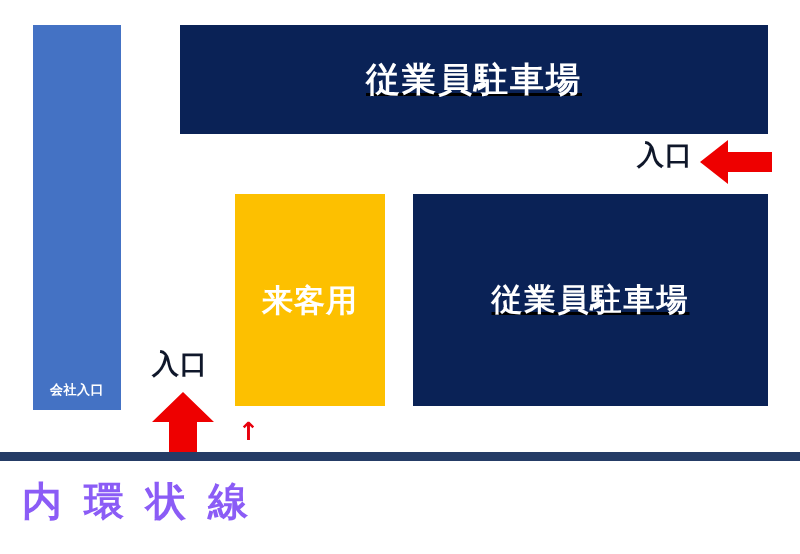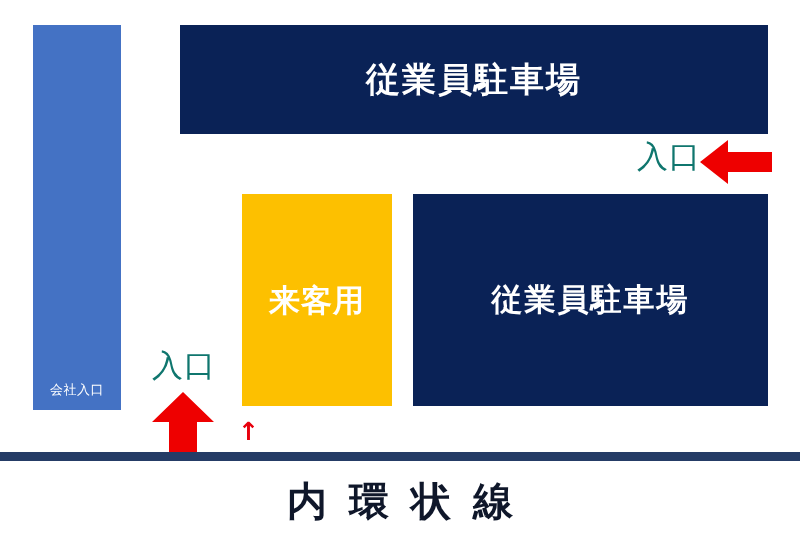--- a/index.html
+++ b/index.html
@@ -28,32 +28,33 @@
     background: #4472c4;
   }
   .company-bar-label {
     position: absolute;
     left: 0;
     right: 0;
     bottom: 14px;
     text-align: center;
     color: #ffffff;
     font-size: 13px;
-    font-weight: 400;
+    font-weight: 700;
     letter-spacing: 0.5px;
     line-height: 1;
   }
 
   
   .lot {
     position: absolute;
     background: #0a2256;
     display: flex;
     align-items: center;
     justify-content: center;
+    text-decoration: underline;
   }
   .lot-label {
     color: #ffffff;
     font-weight: 700;
     letter-spacing: 2px;
     line-height: 1.15;
     text-align: center;
   }
   .lot-top {
     left: 180px;
@@ -67,44 +68,44 @@
     left: 413px;
     top: 194px;
     width: 355px;
     height: 212px;
   }
   .lot-bottom .lot-label { font-size: 31px; }
 
   
   .visitor-lot {
     position: absolute;
-    left: 242px;
+    left: 235px;
     top: 194px;
     width: 150px;
     height: 212px;
     background: #fdc000;
     display: flex;
     align-items: center;
     justify-content: center;
   }
   .visitor-label {
     color: #ffffff;
     font-weight: 700;
     font-size: 31px;
     line-height: 1.3;
     letter-spacing: 1px;
     text-align: center;
   }
 
   
   .entrance-text {
     position: absolute;
-    color: #0f766e;
-    font-weight: 400;
-    font-size: 31px;
+    color: #0f172a;
+    font-weight: 700;
+    font-size: 27px;
     letter-spacing: 1px;
     line-height: 1;
     white-space: nowrap;
   }
   .entrance-right-text { left: 637px; top: 141px; }
   .entrance-left-text  { left: 152px; top: 350px; }
 
   .arrow-left {
     position: absolute;
     left: 700px;
@@ -150,22 +151,21 @@
     top: 452px;
     width: 800px;
     height: 9px;
     background: #253c66;
   }
   .road-name {
     position: absolute;
     left: 0;
     right: 0;
     top: 477px;
-    text-align: center;
-    color: #0f172a;
+    color: #8b5cf6;
     font-size: 40px;
     font-weight: 700;
     letter-spacing: 22px;
     text-indent: 22px;
     line-height: 1.2;
   }
 </style>
 </head>
 <body>
 

